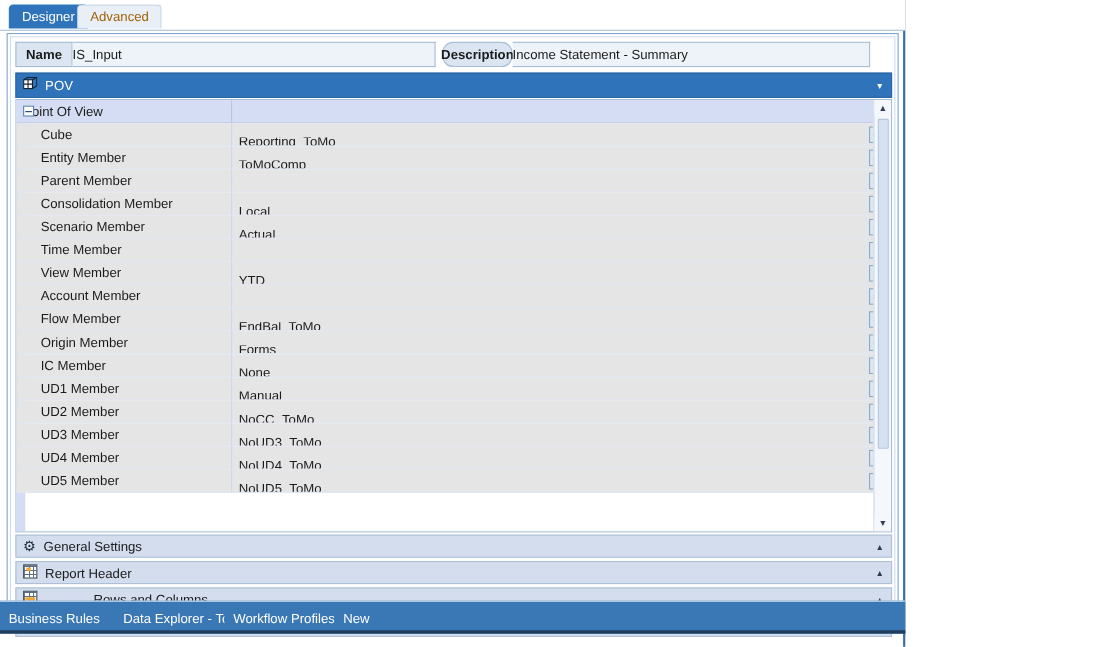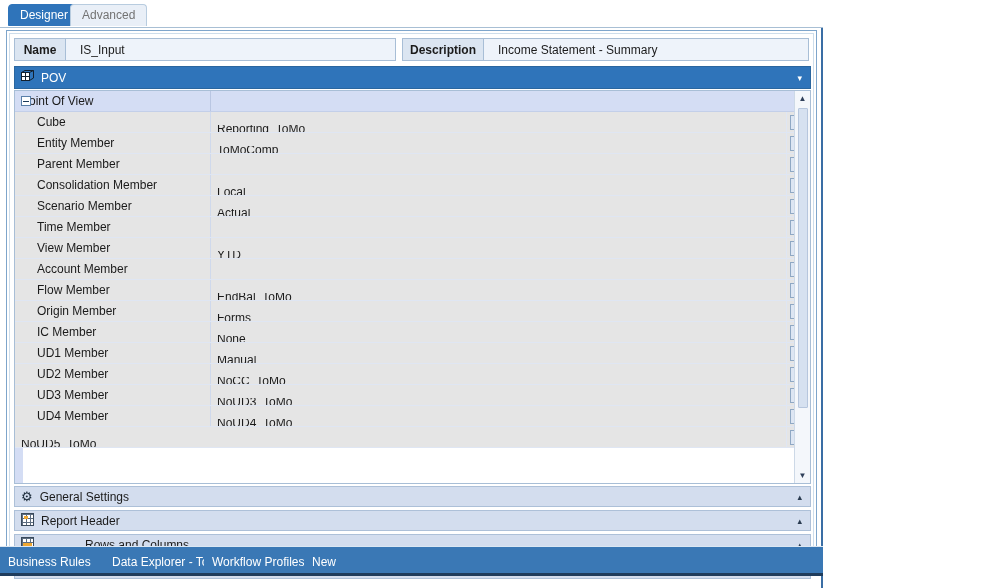--- a/index.html
+++ b/index.html
@@ -39,21 +39,21 @@
   }
   .tab.active {
     left: 8px;
     background: #2f74ba;
     color: #ffffff;
     border: 1px solid #2f74ba;
   }
   .tab.inactive {
     left: 70px;
     background: #e9eff7;
-    color: #737373;
+    color: #a16207;
     border: 1px solid #b8ccdf;
     border-bottom: none;
   }
   .tabstrip-underline {
     position: absolute;
     left: 0; top: 27px;
     width: 823px; height: 1px;
     background: #a8bfd4;
   }
 
@@ -94,27 +94,27 @@
     white-space: nowrap;
   }
   .field-input {
     background: #eef3fa;
     border: 1px solid #a8bed6;
     border-left: none;
     font-size: 12px;
     color: #1b1b1b;
     display: flex;
     align-items: center;
-    padding-left: 14px;
+    padding-left: 0;
     overflow: hidden;
     white-space: nowrap;
   }
   .name-label  { width: 52px; }
   .name-input  { width: 330px; }
-  .desc-label  { width: 82px; margin-left: 6px; }
+  .desc-label  { width: 64px; margin-left: 6px; border-radius: 10px; }
   .desc-input  { width: 325px; }
 
   
   .pov-header {
     position: absolute;
     left: 4px; top: 32px;
     width: 797px; height: 23px;
     background: #2f74ba;
     border: 1px solid #2a669f;
     display: flex;
@@ -462,20 +462,21 @@
               </div>
             </div>
             <div class="gridrow">
               <div class="cell-name">UD4 Member</div>
               <div class="cell-value">NoUD4_ToMo</div>
               <div class="cell-btn">
                 <span class="ell-btn">...</span>
               </div>
             </div>
             <div class="gridrow">
+              <div class="cell-name">UD5 Member</div>
               <div class="cell-value">NoUD5_ToMo</div>
               <div class="cell-btn">
                 <span class="ell-btn">...</span>
               </div>
             </div>
           </div>
 
       <div class="vscroll">
         <div class="sb-arrow sb-up">▲</div>
         <div class="sb-thumb"></div>

